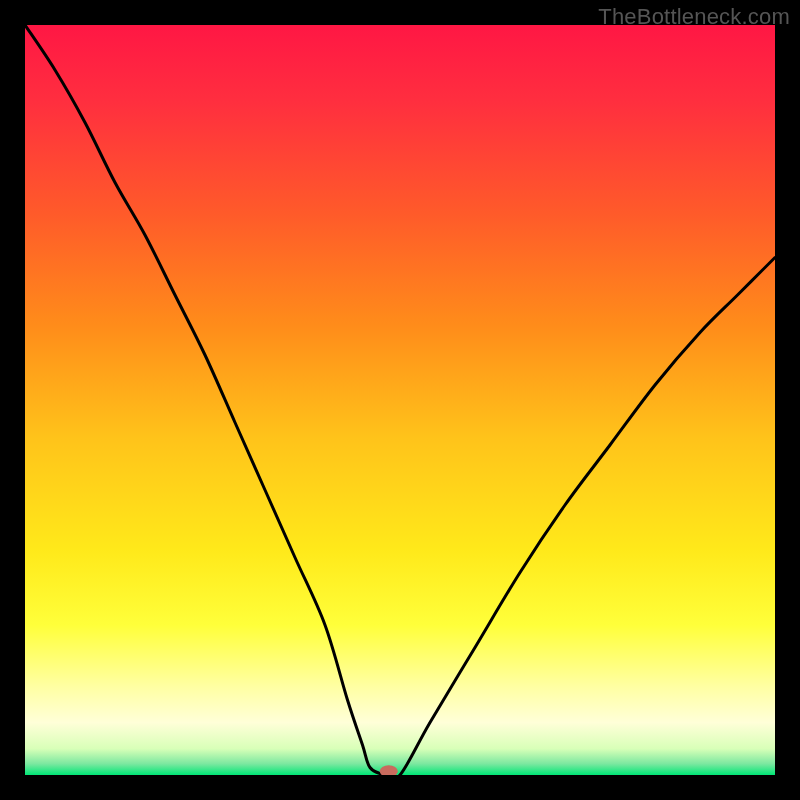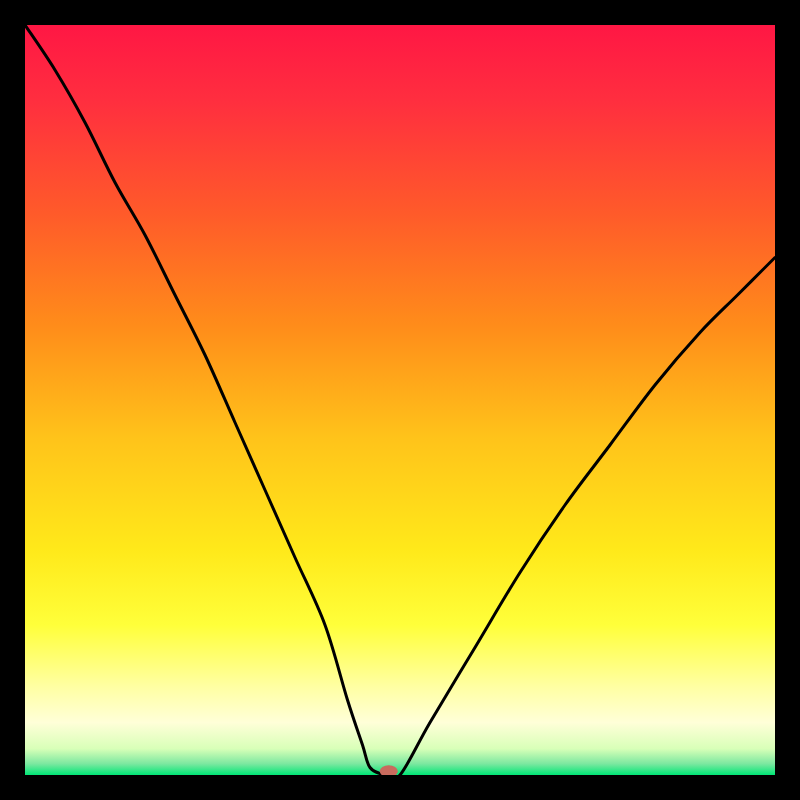--- a/index.html
+++ b/index.html
@@ -38,20 +38,21 @@
   }
   svg {
     display: block;
   }
 </style>
 </head>
 <body>
 
 <div class="frame">
 
+  <div class="watermark">TheBottleneck.com</div>
 
   <div class="plot-area">
     <svg id="chart-svg" width="750" height="750" viewBox="0 0 750 750">
       <defs>
         <linearGradient id="bg-grad" x1="0" y1="0" x2="0" y2="1">
             <stop offset="0%" stop-color="#ff1744"></stop>
             <stop offset="10%" stop-color="#ff2e3f"></stop>
             <stop offset="25%" stop-color="#ff5a2a"></stop>
             <stop offset="40%" stop-color="#ff8c1a"></stop>
             <stop offset="55.00000000000001%" stop-color="#ffc31a"></stop>

